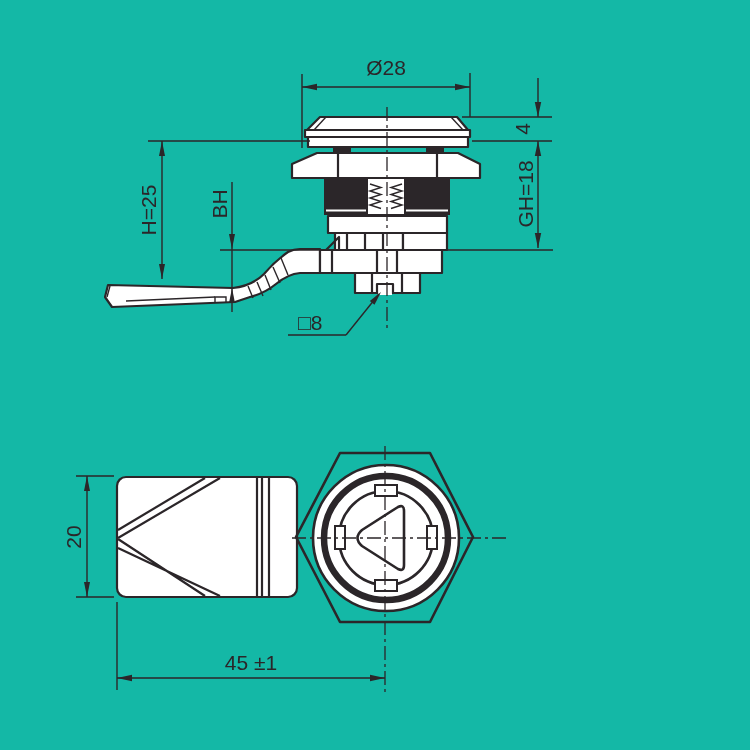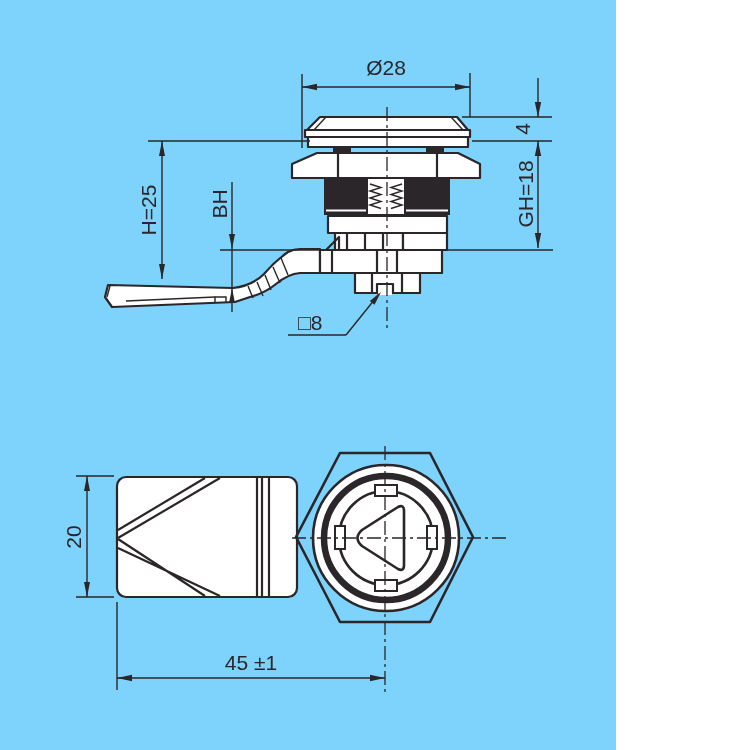--- a/index.html
+++ b/index.html
@@ -1,16 +1,16 @@
 <!DOCTYPE html>
 <html><head>
 <meta charset="utf-8">
 <style>
   html,body{margin:0;padding:0;background:#ffffff;}
-  .canvas{width:616px;height:750px;background:#7dd3fc;position:relative;overflow:hidden;}
+  .canvas{width:750px;height:750px;background:#14b8a6;position:relative;overflow:hidden;}
   svg{display:block;}
   .ln{stroke:#2b2629;fill:none;stroke-width:2.2;stroke-linejoin:round;stroke-linecap:butt;}
   .lnw{stroke:#2b2629;fill:#ffffff;stroke-width:2.2;stroke-linejoin:round;}
   .thk{stroke-width:2.6;}
   .fillk{fill:#2b2629;stroke:none;}
   .thin{stroke:#2b2629;fill:none;stroke-width:1.4;}
   .cl{stroke:#2b2629;fill:none;stroke-width:1.3;stroke-dasharray:14 4 3 4;}
   .arr{fill:#2b2629;stroke:none;}
   .dimtxt{font-family:"Liberation Sans","DejaVu Sans",sans-serif;font-size:21px;fill:#2b2629;stroke:none;}
   .wln{stroke:#ffffff;stroke-width:2;fill:none;}

